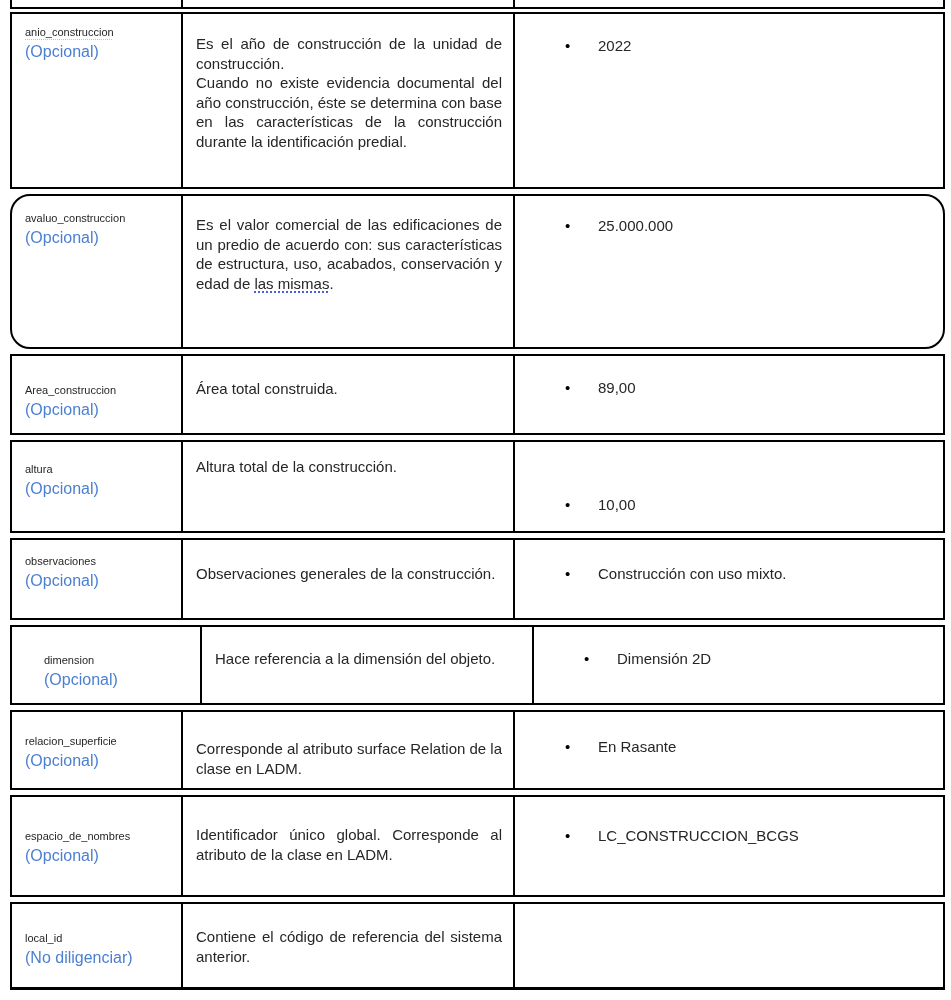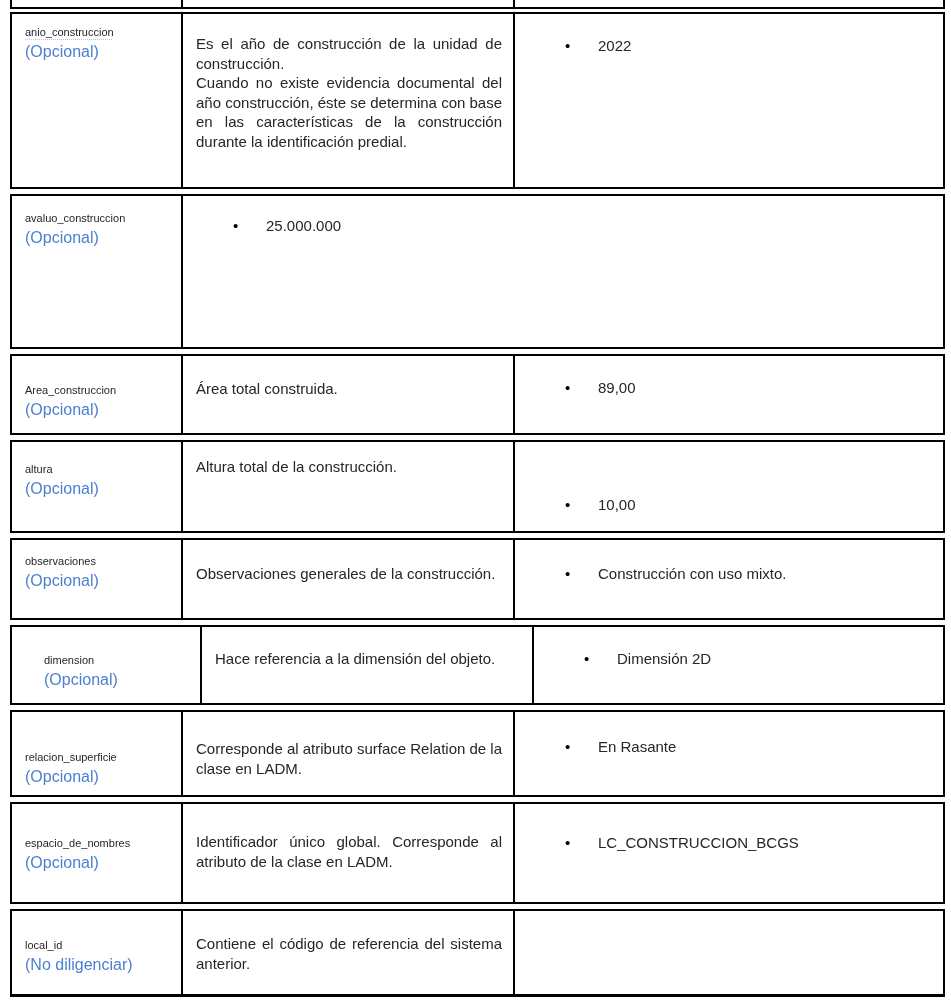--- a/index.html
+++ b/index.html
@@ -53,26 +53,26 @@
     text-decoration-thickness: 1.5px;
     text-underline-offset: 3px;
   }
 
   .bullet-item { display: flex; align-items: flex-start; }
   .bullet { width: 33px; margin-left: 50px; font-size: 15px; color: #000; }
   .val { font-size: 15px; color: #262626; }
 
   
   .r1 { min-height: 177px; } .r1 .c1 { padding-top: 8px;  } .r1 .c2 { padding-top: 20px; } .r1 .c3 { padding-top: 23px; }
-  .r2 { min-height: 155px; } .r2 .c1 { padding-top: 12px; } .r2 .c2 { padding-top: 19px; } .r2 .c3 { padding-top: 21px; }
+  .r2 { min-height: 155px; border-radius: 20px; } .r2 .c1 { padding-top: 12px; } .r2 .c2 { padding-top: 19px; } .r2 .c3 { padding-top: 21px; }
   .r3 { min-height: 81px;  } .r3 .c1 { padding-top: 24px; } .r3 .c2 { padding-top: 23px; } .r3 .c3 { padding-top: 23px; }
   .r4 { min-height: 93px;  } .r4 .c1 { padding-top: 17px; } .r4 .c2 { padding-top: 15px; } .r4 .c3 { padding-top: 54px; }
   .r5 { min-height: 82px;  } .r5 .c1 { padding-top: 11px; } .r5 .c2 { padding-top: 24px; } .r5 .c3 { padding-top: 25px; }
   .r6 { min-height: 80px; padding-left: 19px;  } .r6 .c1 { padding-top: 23px; } .r6 .c2 { padding-top: 22px; } .r6 .c3 { padding-top: 23px; }
-  .r7 { min-height: 80px;  } .r7 .c1 { padding-top: 35px; } .r7 .c2 { padding-top: 27px; } .r7 .c3 { padding-top: 26px; }
+  .r7 { min-height: 80px;  } .r7 .c1 { padding-top: 19px; } .r7 .c2 { padding-top: 27px; } .r7 .c3 { padding-top: 26px; }
   .r8 { min-height: 102px; } .r8 .c1 { padding-top: 29px; } .r8 .c2 { padding-top: 28px; } .r8 .c3 { padding-top: 30px; }
   .r9 { min-height: 88px;  } .r9 .c1 { padding-top: 24px; } .r9 .c2 { padding-top: 23px; }
 </style>
 </head>
 <body>
 
 <div class="table-wrap">
 
   <div class="row r0">
     <div class="c1"></div>
@@ -95,20 +95,23 @@
         <span class="val">2022</span>
       </div>
     </div>
   </div>
 
   <div class="row r2">
     <div class="c1">
       <div class="fname">avaluo_construccion</div>
       <div class="freq opt">(Opcional)</div>
     </div>
+    <div class="c2">
+      <p><span>Es el valor comercial de las edificaciones de un predio de acuerdo con: sus características de estructura, uso, acabados, conservación y edad de </span><span class="flag">las mismas</span><span>.</span></p>
+    </div>
     <div class="c3">
       <div class="bullet-item">
         <span class="bullet">•</span>
         <span class="val">25.000.000</span>
       </div>
     </div>
   </div>
 
   <div class="row r3">
     <div class="c1">

